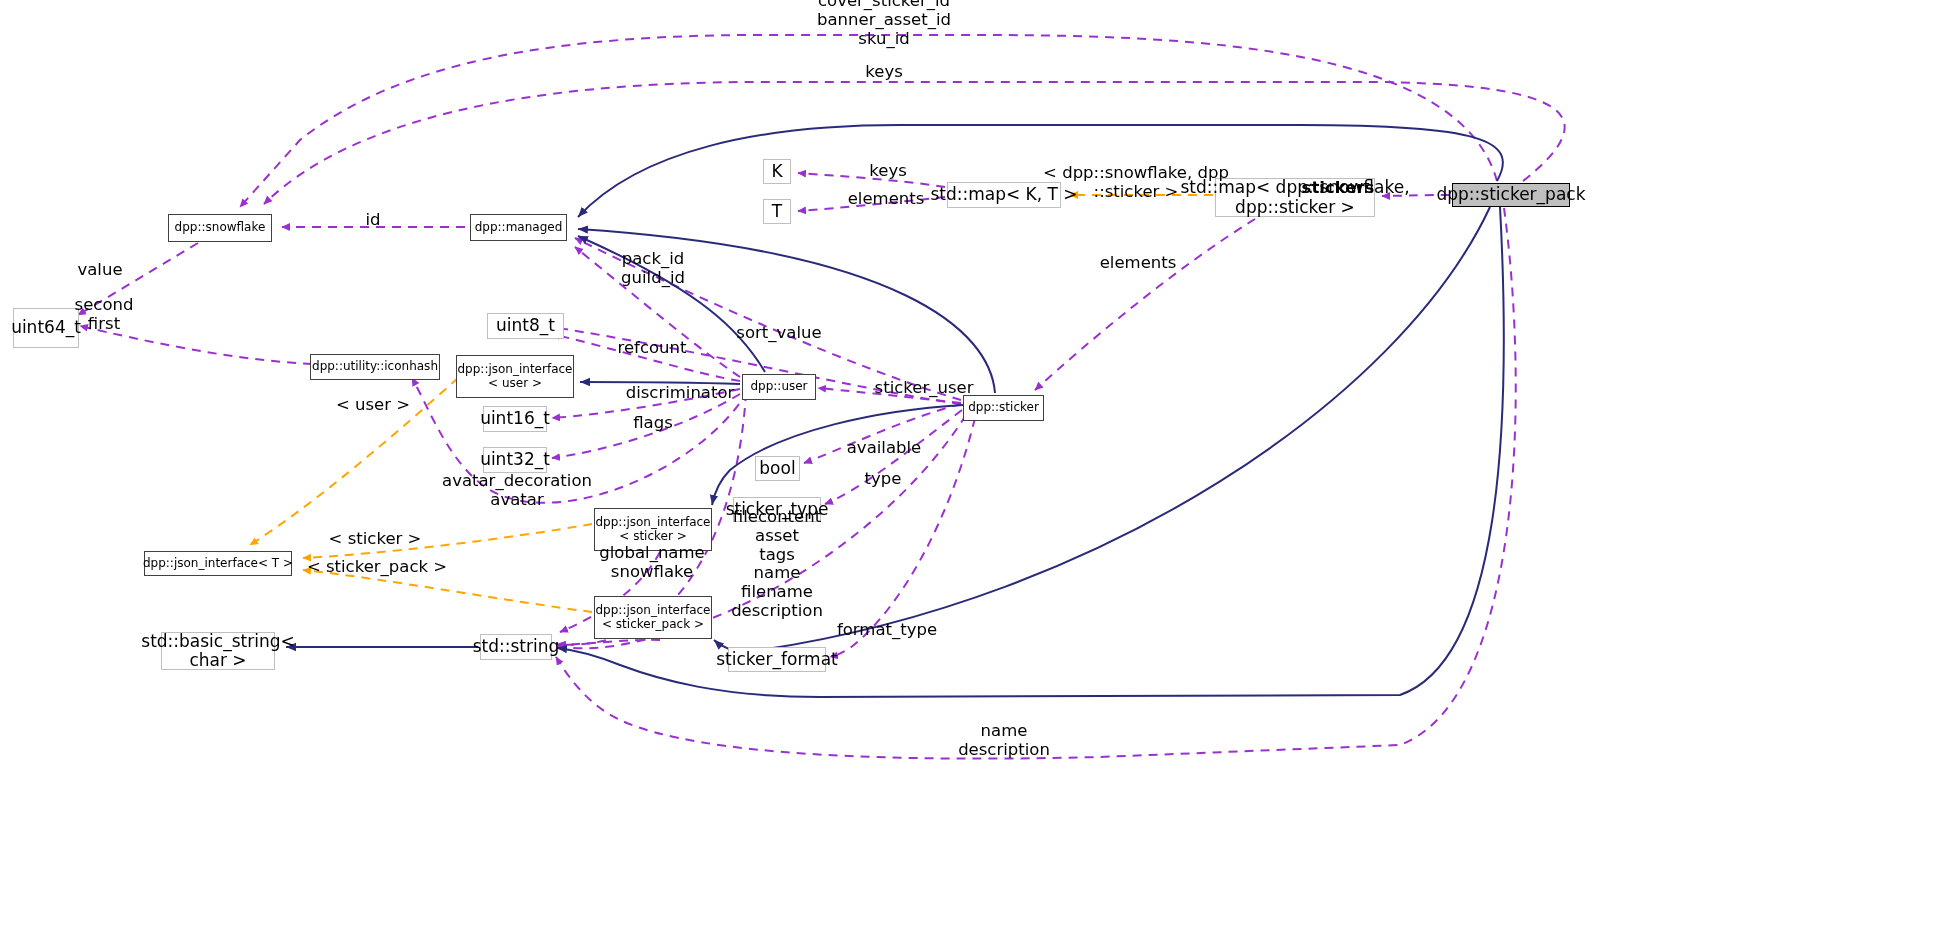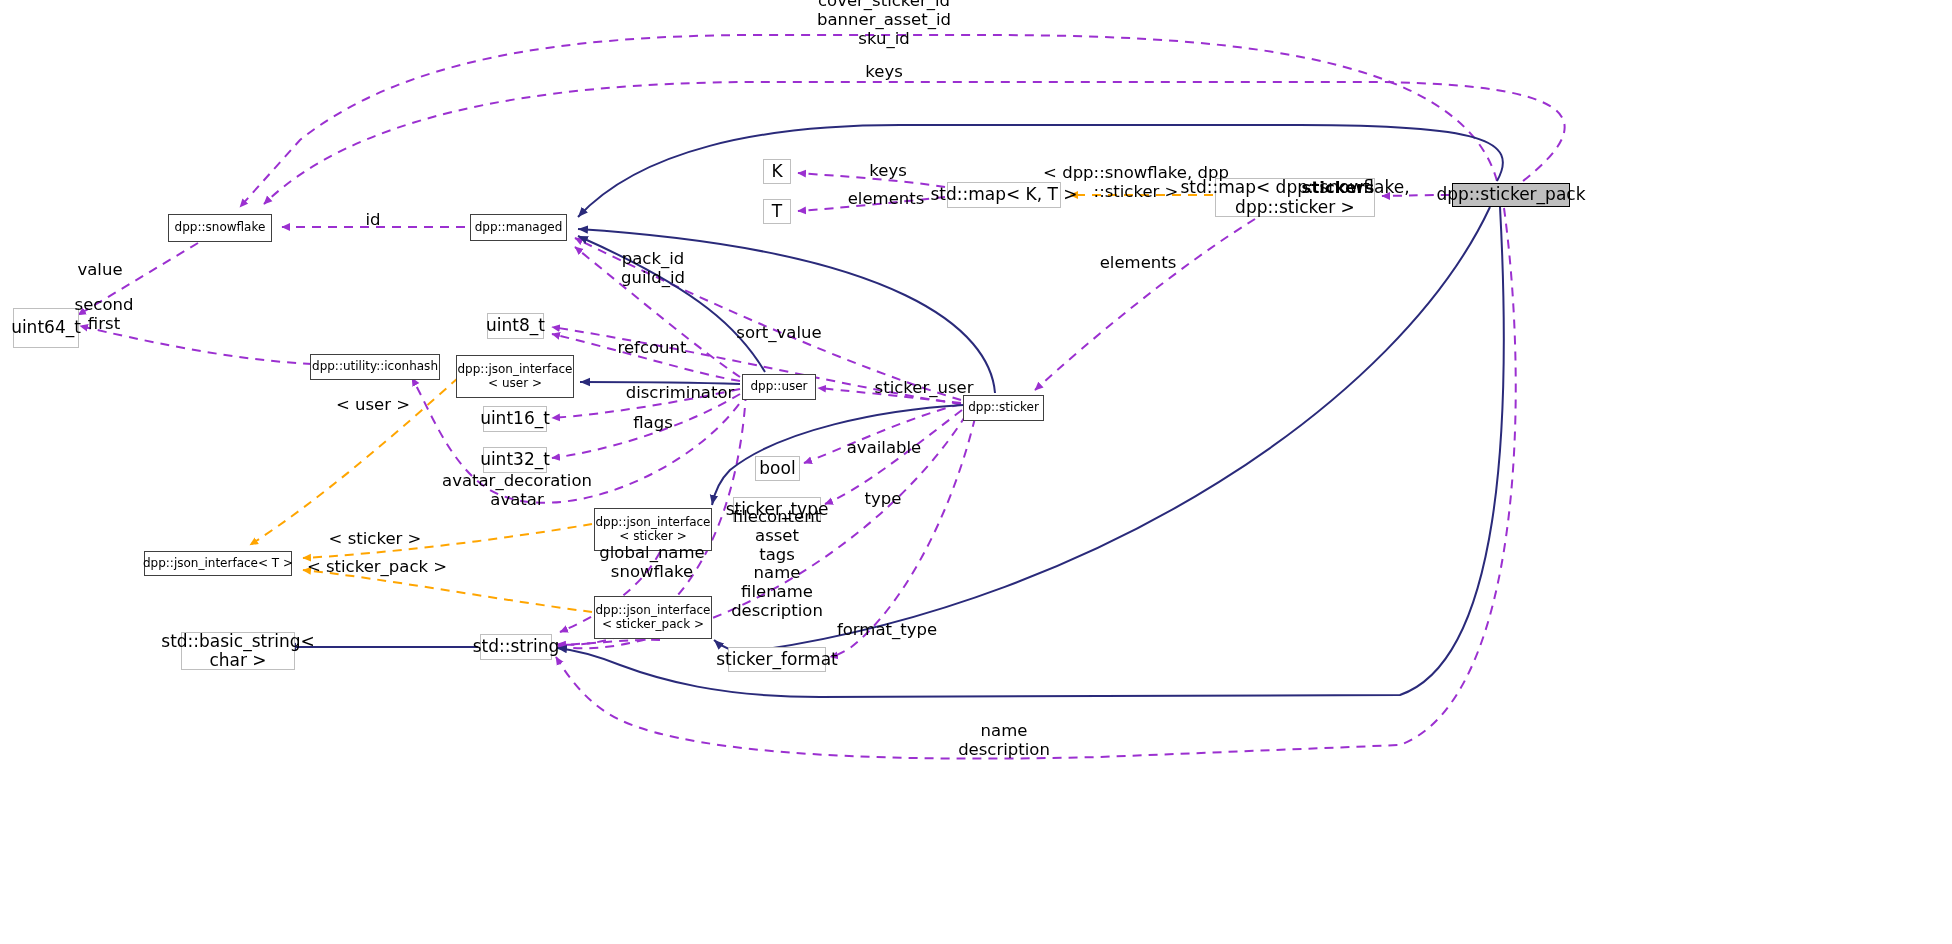--- a/index.html
+++ b/index.html
@@ -137,23 +137,23 @@
     <path d="M1500,207 C1512,430 1500,660 1400,695 L820,697 C720,697 660,680 620,665 C600,657 575,650 557,648"></path>
 
     <path d="M1490,207 C1400,400 1100,600 760,650 C740,654 725,650 714,640"></path>
   </g>
 </svg>
 
 <div class="node plain" style="left: 13px; top: 308px; width: 66px; height: 40px;">uint64_t</div>
 <div class="node cls" style="left: 168px; top: 214px; width: 104px; height: 28px;">dpp::snowflake</div>
 <div class="node cls" style="left: 310px; top: 354px; width: 130px; height: 26px;">dpp::utility::iconhash</div>
 <div class="node cls" style="left: 144px; top: 551px; width: 148px; height: 25px;">dpp::json_interface&lt; T &gt;</div>
-<div class="node plain" style="left: 161px; top: 632px; width: 114px; height: 38px; margin-left: 20px;">std::basic_string&lt;
+<div class="node plain" style="left: 161px; top: 632px; width: 114px; height: 38px;">std::basic_string&lt;
 char &gt;</div>
-<div class="node plain" style="left: 487px; top: 313px; width: 57px; height: 26px;">uint8_t</div>
+<div class="node plain" style="left: 487px; top: 313px; width: 77px; height: 26px;">uint8_t</div>
 <div class="node cls" style="left: 456px; top: 355px; width: 118px; height: 43px;">dpp::json_interface
 &lt; user &gt;</div>
 <div class="node plain" style="left: 483px; top: 406px; width: 64px; height: 26px;">uint16_t</div>
 <div class="node plain" style="left: 483px; top: 447px; width: 64px; height: 26px;">uint32_t</div>
 <div class="node cls" style="left: 470px; top: 214px; width: 97px; height: 27px;">dpp::managed</div>
 <div class="node cls" style="left: 594px; top: 508px; width: 118px; height: 43px;">dpp::json_interface
 &lt; sticker &gt;</div>
 <div class="node cls" style="left: 594px; top: 596px; width: 118px; height: 43px;">dpp::json_interface
 &lt; sticker_pack &gt;</div>
 <div class="node plain" style="left: 480px; top: 634px; width: 72px; height: 26px;">std::string</div>
@@ -187,21 +187,21 @@
 guild_id</div>
 <div class="elabel" style="left: 779px; top: 333px;">sort_value</div>
 <div class="elabel" style="left: 652px; top: 348px;">refcount</div>
 <div class="elabel" style="left: 652px; top: 393px; margin-left: 28px;">discriminator</div>
 <div class="elabel" style="left: 653px; top: 423px;">flags</div>
 <div class="elabel" style="left: 517px; top: 491px;">avatar_decoration
 avatar</div>
 <div class="elabel" style="left: 373px; top: 405px;">&lt; user &gt;</div>
 <div class="elabel" style="left: 888px; top: 388px; margin-left: 36px;">sticker_user</div>
 <div class="elabel" style="left: 884px; top: 448px;">available</div>
-<div class="elabel" style="left: 883px; top: 499px; text-align: right;">type</div>
+<div class="elabel" style="left: 883px; top: 479px; text-align: right;">type</div>
 <div class="elabel" style="left: 777px; top: 564px;">filecontent
 asset
 tags
 name
 filename
 description</div>
 <div class="elabel" style="left: 375px; top: 539px;">&lt; sticker &gt;</div>
 <div class="elabel" style="left: 377px; top: 567px;">&lt; sticker_pack &gt;</div>
 <div class="elabel" style="left: 652px; top: 563px;">global_name
 snowflake</div>

